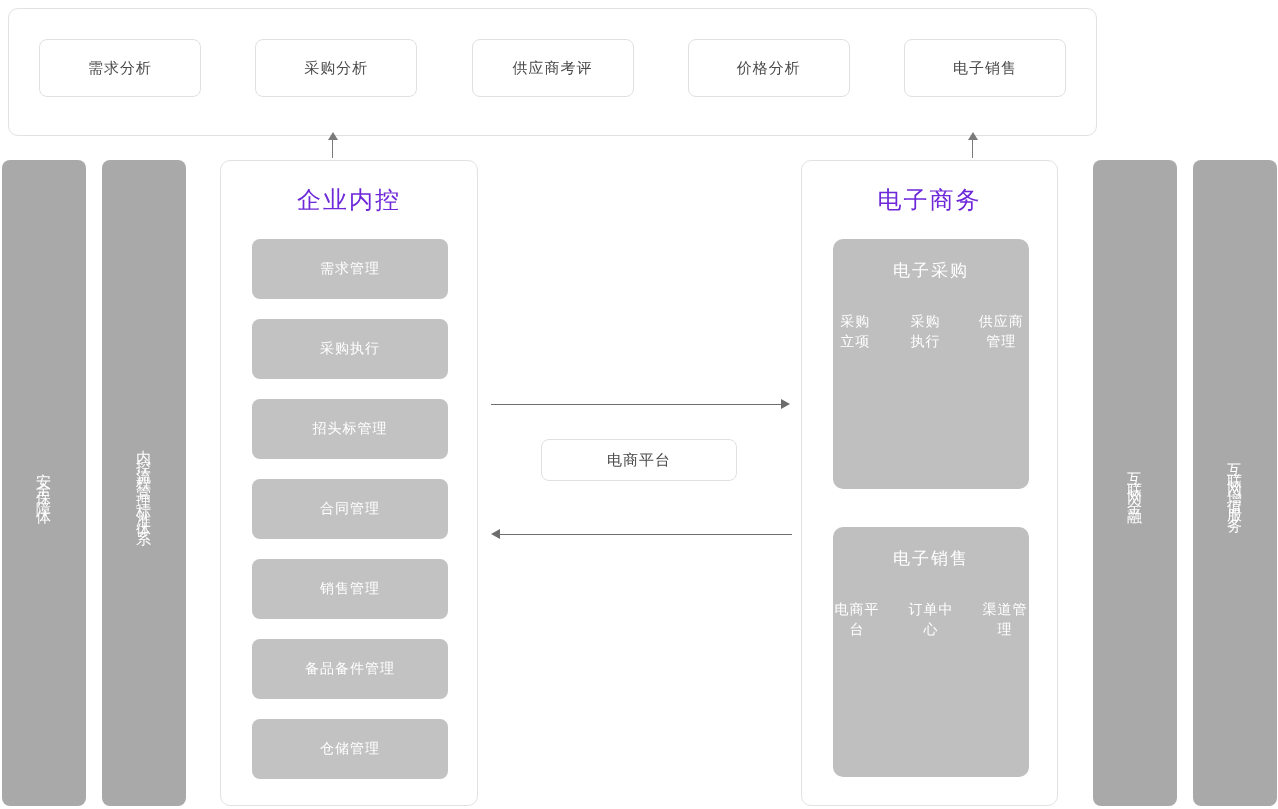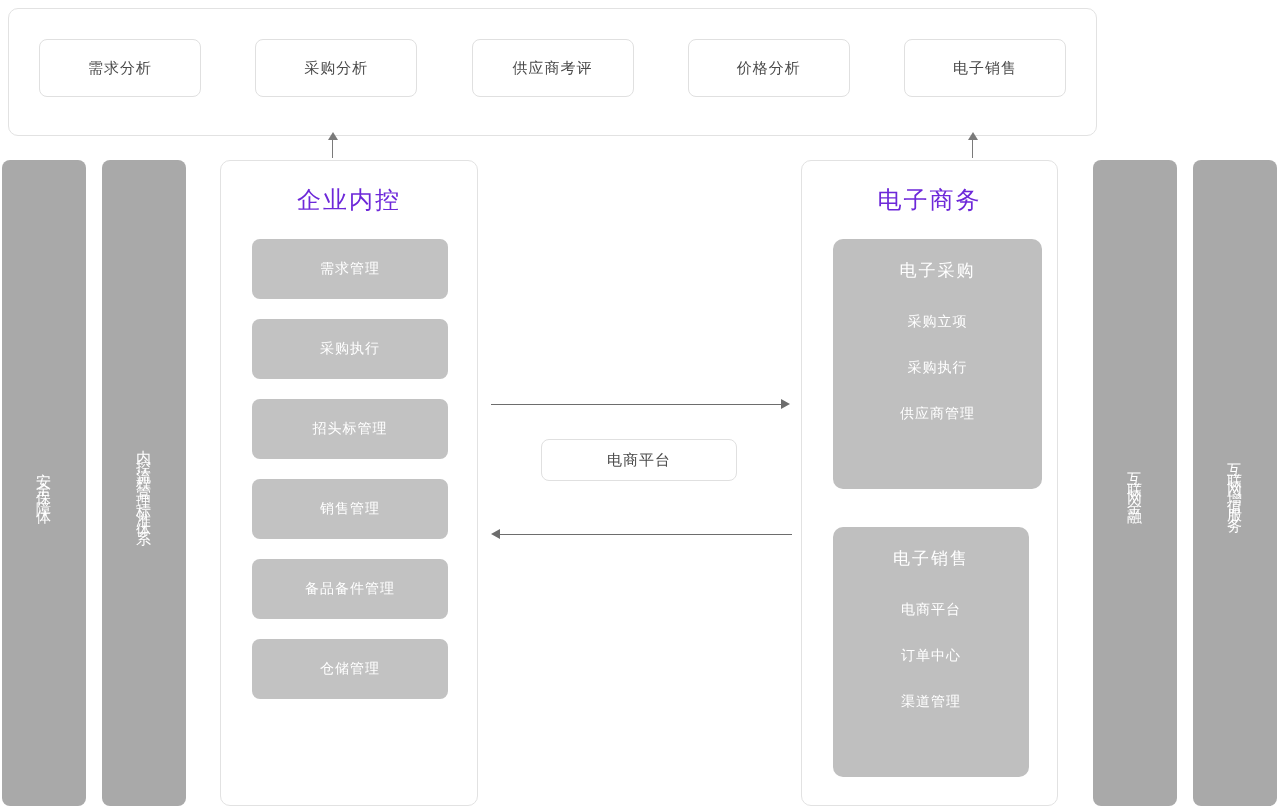--- a/index.html
+++ b/index.html
@@ -65,29 +65,29 @@
   .ic-item{
     height:60px;background:#c2c2c2;border-radius:8px;
     display:flex;align-items:center;justify-content:center;
     color:#ffffff;font-size:14px;letter-spacing:1px;
   }
 
   
   .ec-group{
     position:absolute;left:31px;width:196px;background:#bfbfbf;border-radius:10px;
   }
-  #ec-group-0{top:78px;height:250px;padding-left:13px;}
+  #ec-group-0{top:78px;height:250px;}
   #ec-group-1{top:366px;height:250px;}
   .ec-group-title{
     position:absolute;left:0;top:20px;width:100%;text-align:center;
     font-size:17px;color:#ffffff;letter-spacing:2px;
   }
   .ec-sub-list{
     position:absolute;left:0;top:72px;width:100%;
-    display:flex;flex-direction:column;gap:26px;
+    display:flex;flex-direction:row;gap:26px;
   }
   .ec-sub{
     text-align:center;font-size:14px;color:#ffffff;letter-spacing:1px;line-height:20px;
   }
 
   
   .platform-box{
     position:absolute;left:541px;top:439px;width:196px;height:42px;
     box-sizing:border-box;
     border:1px solid #e0e0e0;border-radius:8px;background:#fff;
@@ -148,20 +148,21 @@
   <div class="vbar" id="vbar-4">
     <span class="vtext">互联网增值服务</span>
   </div>
 
   <div class="panel" id="panel-internal">
     <div class="panel-title">企业内控</div>
     <div class="ic-list">
       <div class="ic-item">需求管理</div>
       <div class="ic-item">采购执行</div>
       <div class="ic-item">招头标管理</div>
+      <div class="ic-item">合同管理</div>
       <div class="ic-item">销售管理</div>
       <div class="ic-item">备品备件管理</div>
       <div class="ic-item">仓储管理</div>
     </div>
   </div>
 
   <div class="panel" id="panel-ecommerce">
     <div class="panel-title">电子商务</div>
 
     <div class="ec-group" id="ec-group-0">

